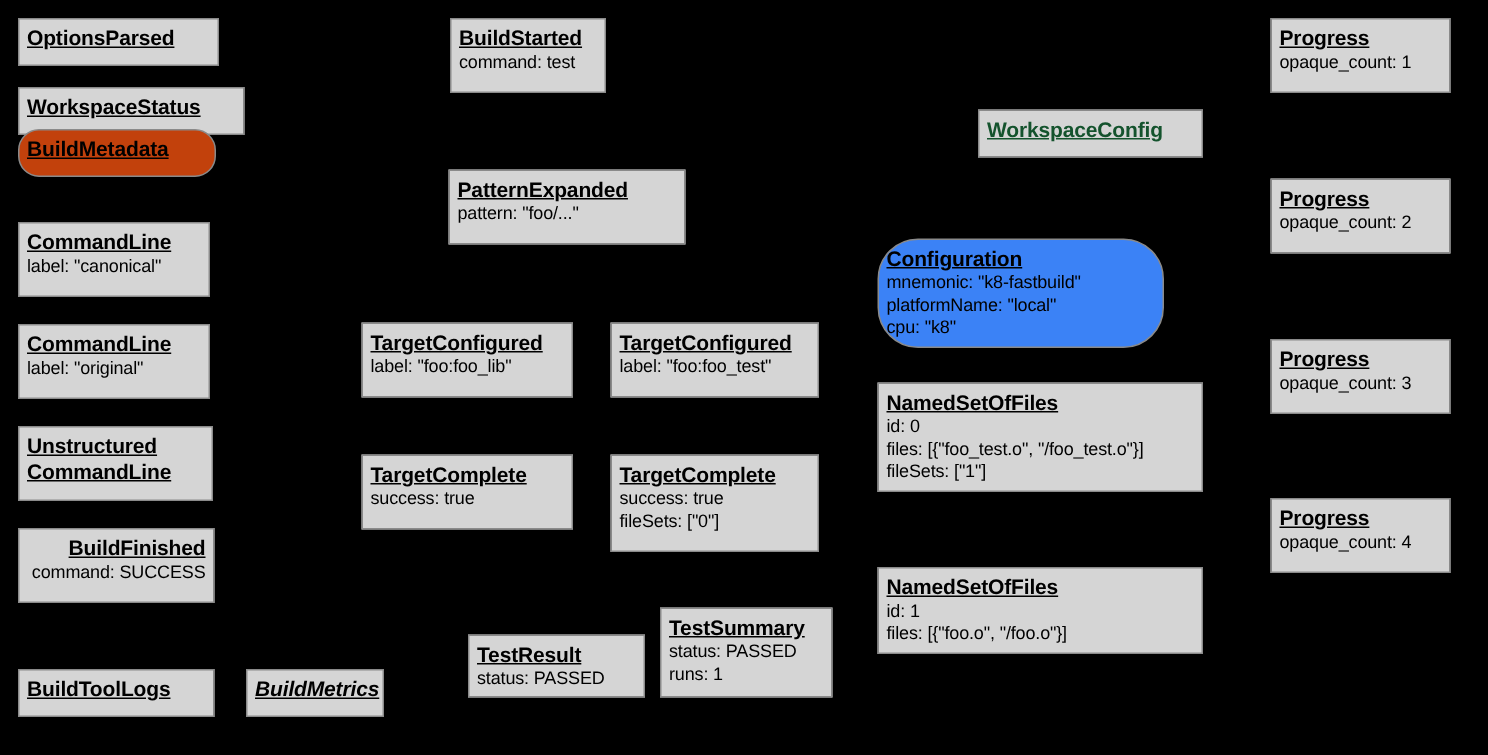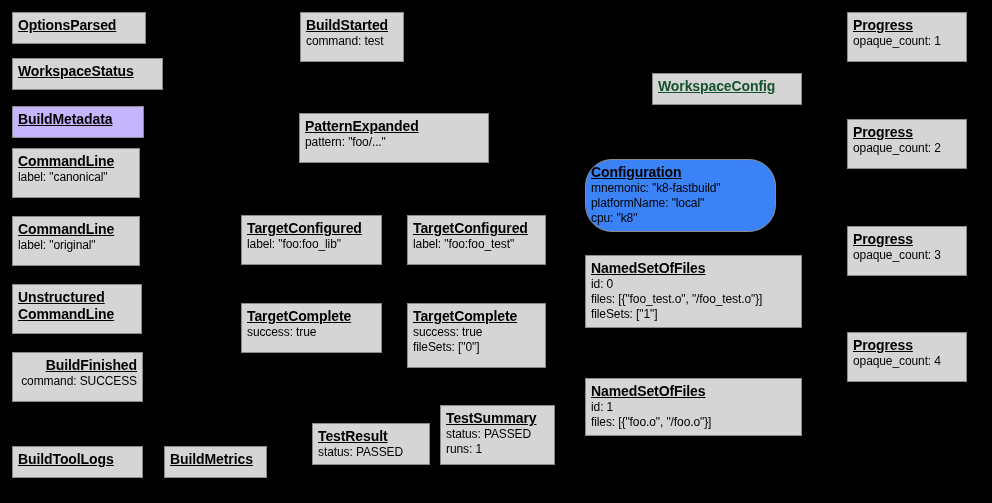--- a/index.html
+++ b/index.html
@@ -63,24 +63,24 @@
     <div class="node" style="left: 847px; top: 12px; width: 120px; height: 50px; background: rgb(213, 213, 213); border-color: rgb(138, 138, 138); color: rgb(0, 0, 0);">
       <span class="title">Progress</span>
       <span class="field">opaque_count: 1</span>
     </div>
     <div class="node" style="left: 12px; top: 58px; width: 151px; height: 32px; background: rgb(213, 213, 213); border-color: rgb(138, 138, 138); color: rgb(0, 0, 0);">
       <span class="title">WorkspaceStatus</span>
     </div>
     <div class="node" style="left: 652px; top: 73px; width: 150px; height: 32px; background: rgb(213, 213, 213); border-color: rgb(138, 138, 138); color: #14532d;">
       <span class="title">WorkspaceConfig</span>
     </div>
-    <div class="node" style="left: 12px; top: 106px; width: 132px; height: 32px; background: #c4b5fd; border-color: rgb(138, 138, 138); color: rgb(0, 0, 0);">
+    <div class="node" style="left: 12px; top: 86px; width: 132px; height: 32px; background: #c2410c; border-color: rgb(138, 138, 138); color: rgb(0, 0, 0); border-radius: 14px;">
       <span class="title">BuildMetadata</span>
     </div>
-    <div class="node" style="left: 299px; top: 113px; width: 190px; height: 50px; background: rgb(213, 213, 213); border-color: rgb(138, 138, 138); color: rgb(0, 0, 0);">
+    <div class="node" style="left: 299px; top: 113px; width: 158px; height: 50px; background: rgb(213, 213, 213); border-color: rgb(138, 138, 138); color: rgb(0, 0, 0);">
       <span class="title">PatternExpanded</span>
       <span class="field">pattern: "foo/..."</span>
     </div>
     <div class="node" style="left: 847px; top: 119px; width: 120px; height: 50px; background: rgb(213, 213, 213); border-color: rgb(138, 138, 138); color: rgb(0, 0, 0);">
       <span class="title">Progress</span>
       <span class="field">opaque_count: 2</span>
     </div>
     <div class="node" style="left: 12px; top: 148px; width: 128px; height: 50px; background: rgb(213, 213, 213); border-color: rgb(138, 138, 138); color: rgb(0, 0, 0);">
       <span class="title">CommandLine</span>
       <span class="field">label: "canonical"</span>
@@ -144,16 +144,16 @@
       <span class="field">status: PASSED</span>
       <span class="field">runs: 1</span>
     </div>
     <div class="node" style="left: 312px; top: 423px; width: 118px; height: 42px; background: rgb(213, 213, 213); border-color: rgb(138, 138, 138); color: rgb(0, 0, 0);">
       <span class="title">TestResult</span>
       <span class="field">status: PASSED</span>
     </div>
     <div class="node" style="left: 12px; top: 446px; width: 131px; height: 32px; background: rgb(213, 213, 213); border-color: rgb(138, 138, 138); color: rgb(0, 0, 0);">
       <span class="title">BuildToolLogs</span>
     </div>
-    <div class="node" style="left: 164px; top: 446px; width: 103px; height: 32px; background: rgb(213, 213, 213); border-color: rgb(138, 138, 138); color: rgb(0, 0, 0);">
+    <div class="node" style="left: 164px; top: 446px; width: 92px; height: 32px; background: rgb(213, 213, 213); border-color: rgb(138, 138, 138); color: rgb(0, 0, 0); font-style: italic;">
       <span class="title">BuildMetrics</span>
     </div>
   </div>
 
 </body></html>

